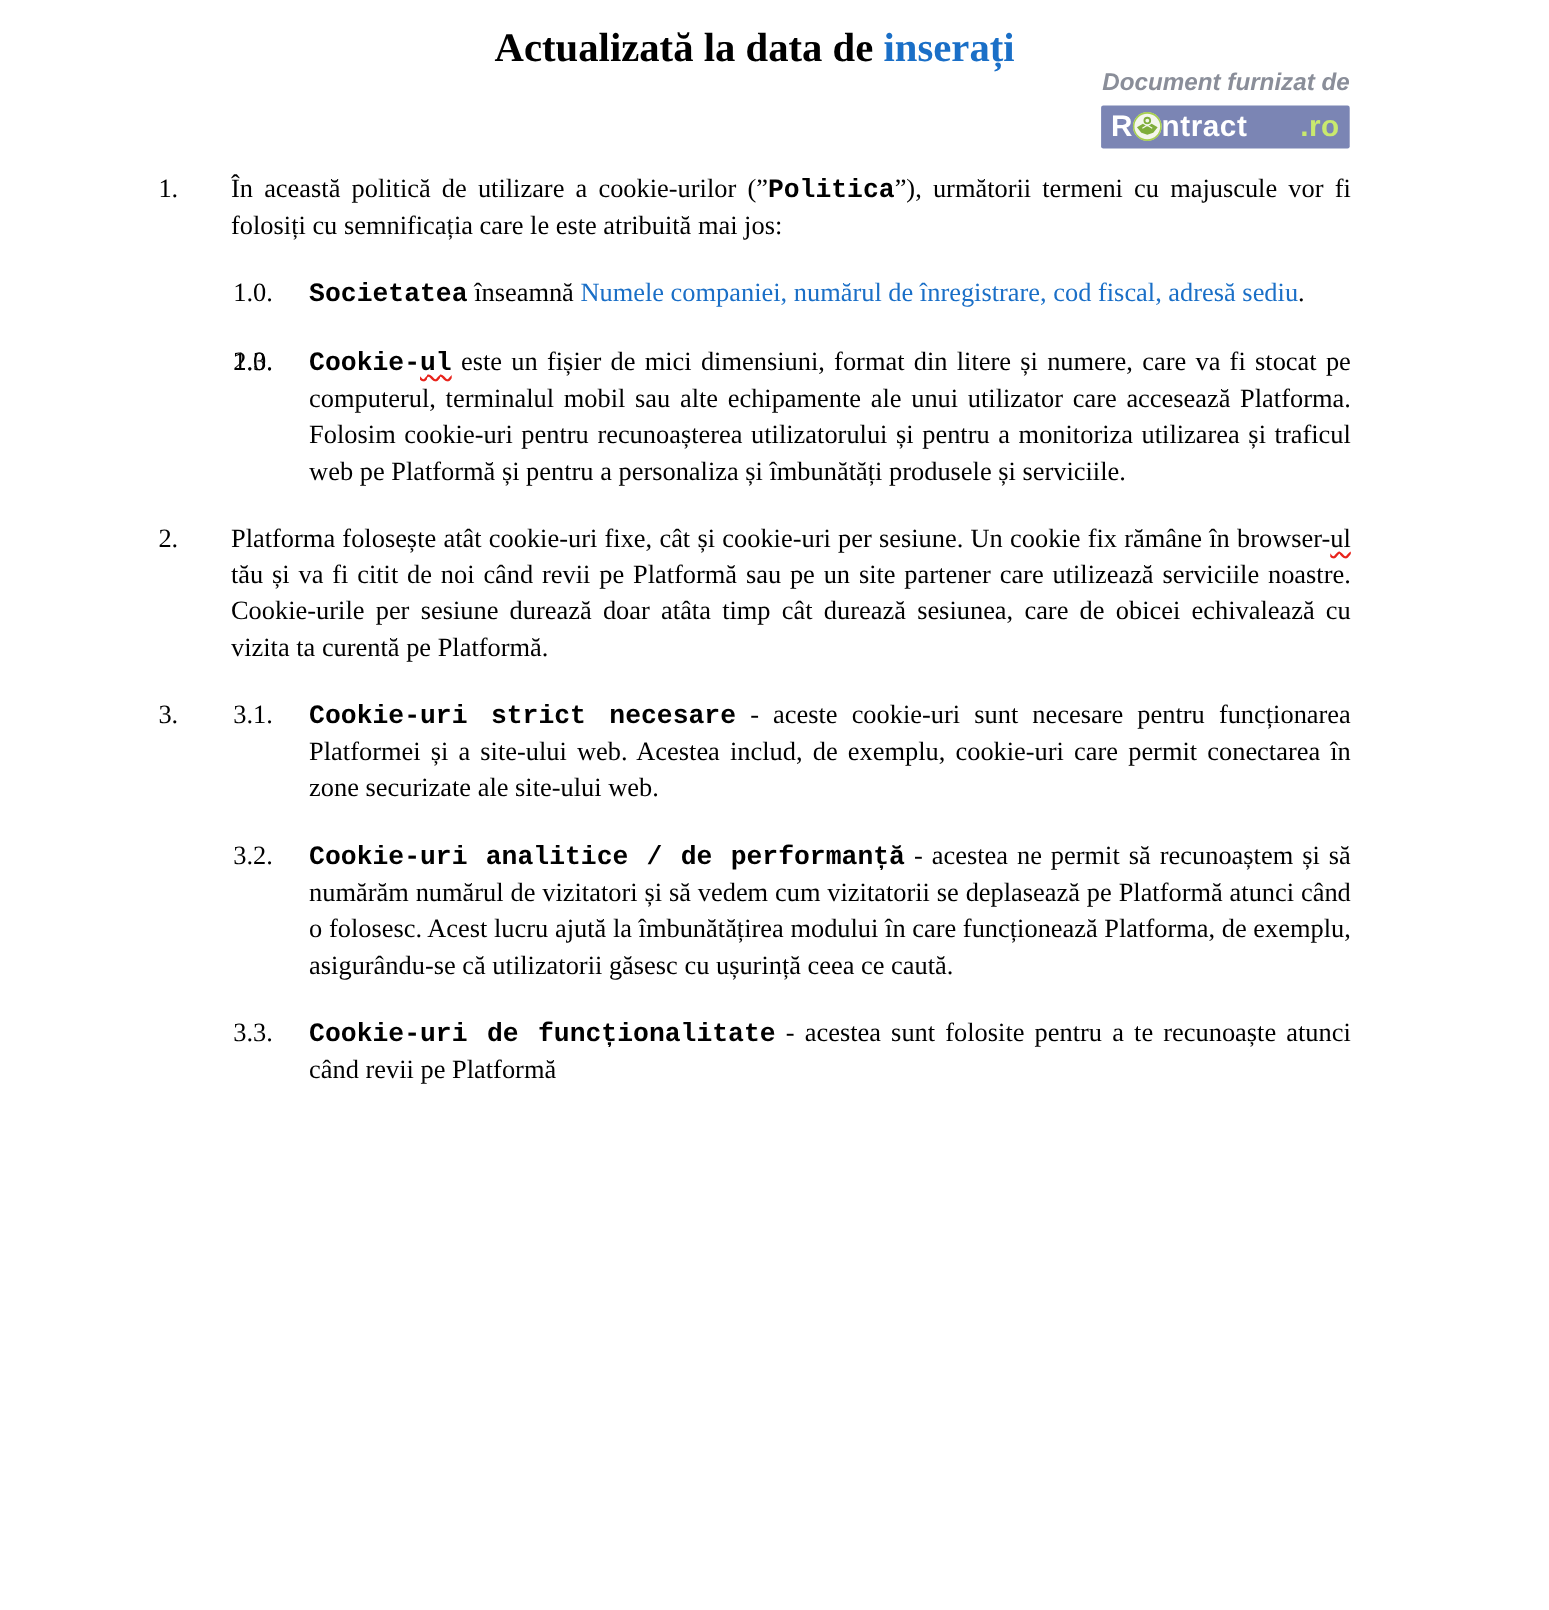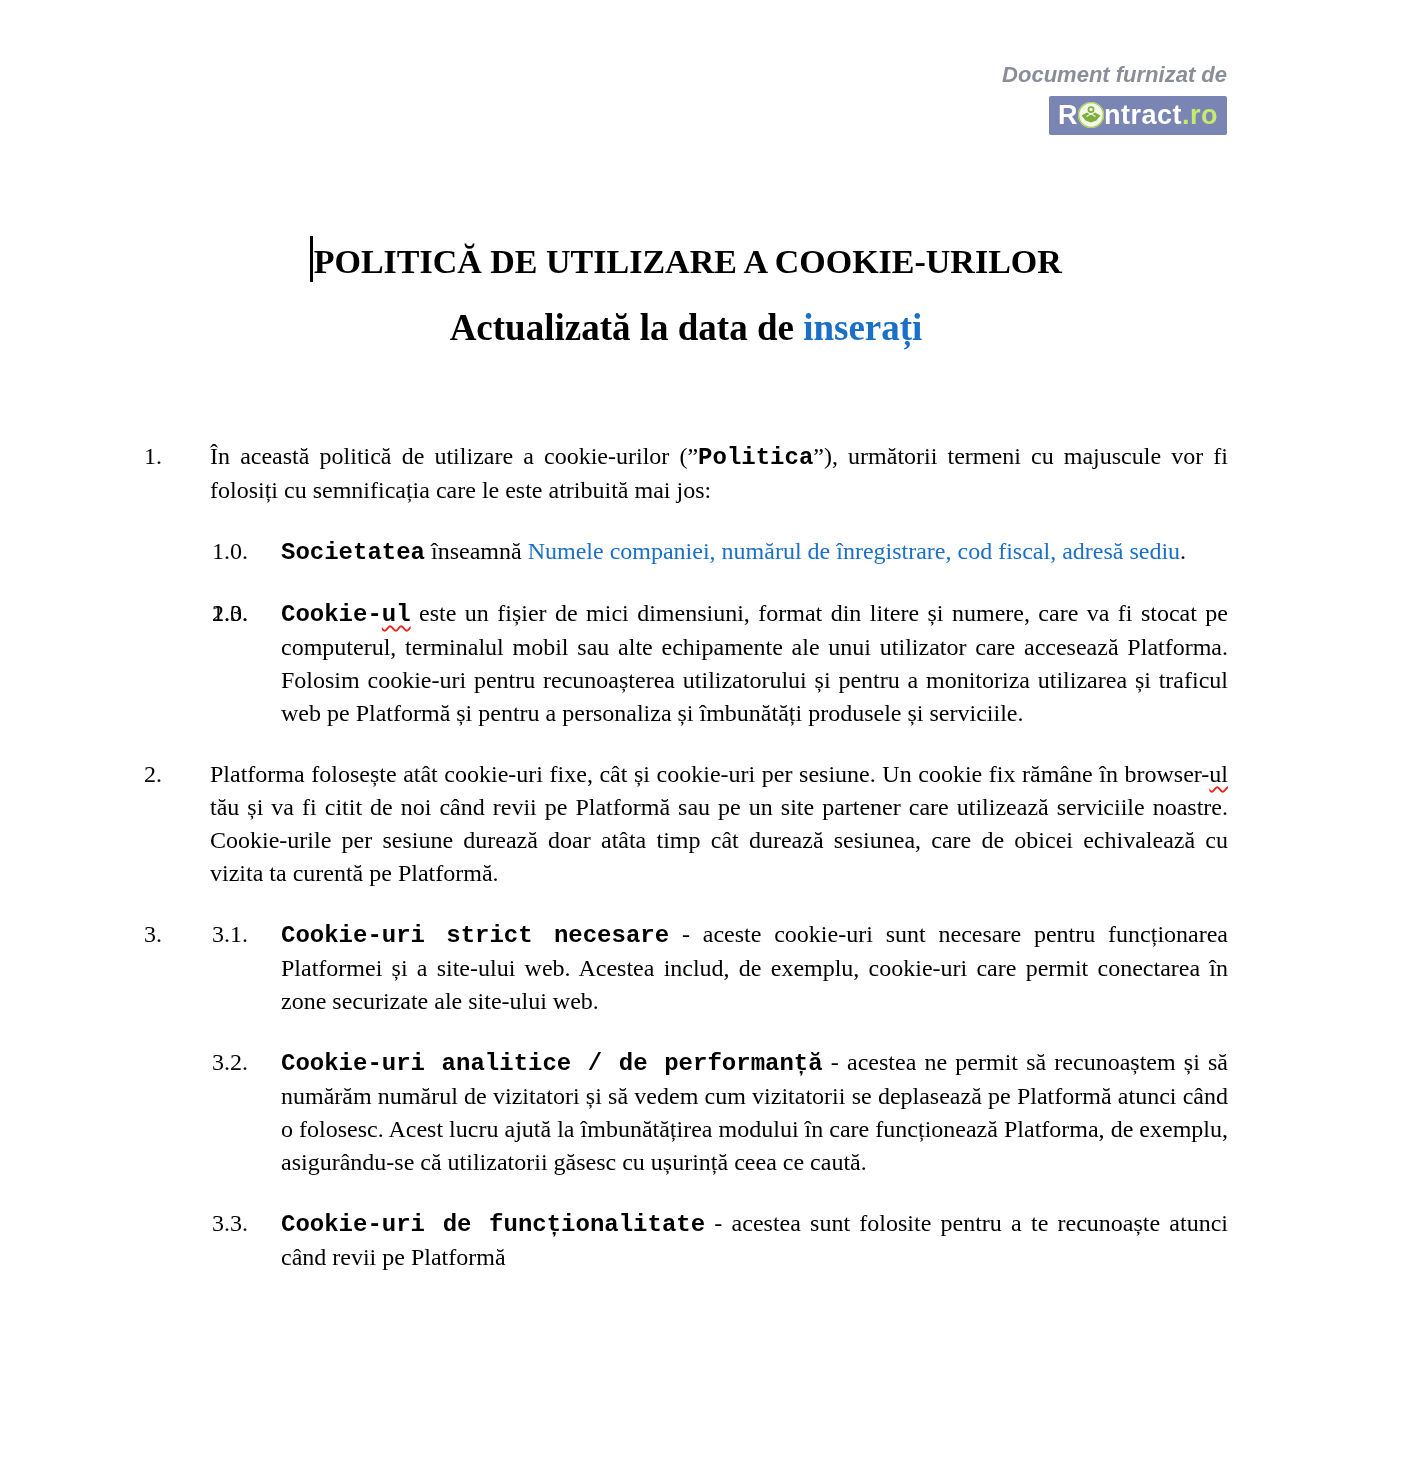--- a/index.html
+++ b/index.html
@@ -22,21 +22,21 @@
   }
   .logo{
     display:inline-flex;align-items:center;
     background:var(--logo-bg,#7b85b4);
     border-radius:2px;
     padding:5px 9px 6px 9px;
     font-family:"Liberation Sans","DejaVu Sans",sans-serif;
     font-weight:800;font-size:27px;line-height:28px;
     color:#ffffff;letter-spacing:.5px;
   }
-  .logo .ro{color:var(--logo-accent,#c9e96e);}
+  .logo .ro{color:var(--logo-accent,#c9e96e);margin-left:48px;}
   .logo-icon{display:inline-flex;margin:0 -1px;}
   
   .title{
     margin:236px 144px 0 144px;
     text-align:center;
     font-size:34px;line-height:44px;font-weight:700;
   }
   .caret{
     display:inline-block;width:2.5px;height:46px;
     background:#000;vertical-align:-9px;margin-right:1px;
@@ -86,23 +86,20 @@
           <circle cx="14" cy="8.6" r="2.6" fill="none" stroke="#7fae3a" stroke-width="1.7"></circle>
           <path d="M4.6 14.6 L10 11.4 L14 13.9 L18 11.4 L23.4 14.6 L19.4 19.6 L14 21.6 L8.6 19.6 Z" fill="#7fae3a"></path>
           <path d="M9.5 15.5 L14 12.8 L18.5 15.5" fill="none" stroke="#f4f7ec" stroke-width="1.1"></path>
         </svg>
       </span>
       <span>ntract</span>
       <span class="ro">.ro</span>
     </div>
   </div>
 
-  <h1 class="title">
-    <span class="caret"></span><span>POLITICĂ DE UTILIZARE A COOKIE-URILOR</span>
-  </h1>
 
   <h2 class="subtitle"><span>Actualizată la data de </span><span class="link">inserați</span></h2>
 
   <div class="docbody">
       <div class="para l1"><span class="num">1.</span><span><span>În această politică de utilizare a cookie-urilor (”</span><span class="b">Politica</span><span>”), următorii termeni cu majuscule vor fi folosiți cu semnificația care le este atribuită mai jos:</span></span></div>
       <div class="para l2"><span class="num">1.0.</span><span><span class="b">Societatea</span><span> înseamnă </span><span class="link">Numele companiei, numărul de înregistrare, cod fiscal, adresă sediu</span><span>.</span></span></div>
       <div class="para l2"><span class="num">2.0.</span></div>
       <div class="para l2"><span class="num">1.3.</span><span><span class="b">Cookie-</span><span class="b sq">ul</span><span> este un fișier de mici dimensiuni, format din litere și numere, care va fi stocat pe computerul, terminalul mobil sau alte echipamente ale unui utilizator care accesează Platforma. Folosim cookie-uri pentru recunoașterea utilizatorului și pentru a monitoriza utilizarea și traficul web pe Platformă și pentru a personaliza și îmbunătăți produsele și serviciile.</span></span></div>
       <div class="para l1"><span class="num">2.</span><span><span>Platforma folosește atât cookie-uri fixe, cât și cookie-uri per sesiune. Un cookie fix rămâne în browser-</span><span class="sq">ul</span><span> tău și va fi citit de noi când revii pe Platformă sau pe un site partener care utilizează serviciile noastre. Cookie-urile per sesiune durează doar atâta timp cât durează sesiunea, care de obicei echivalează cu vizita ta curentă pe Platformă.</span></span></div>
       <div class="para l1"><span class="num">3.</span></div>

